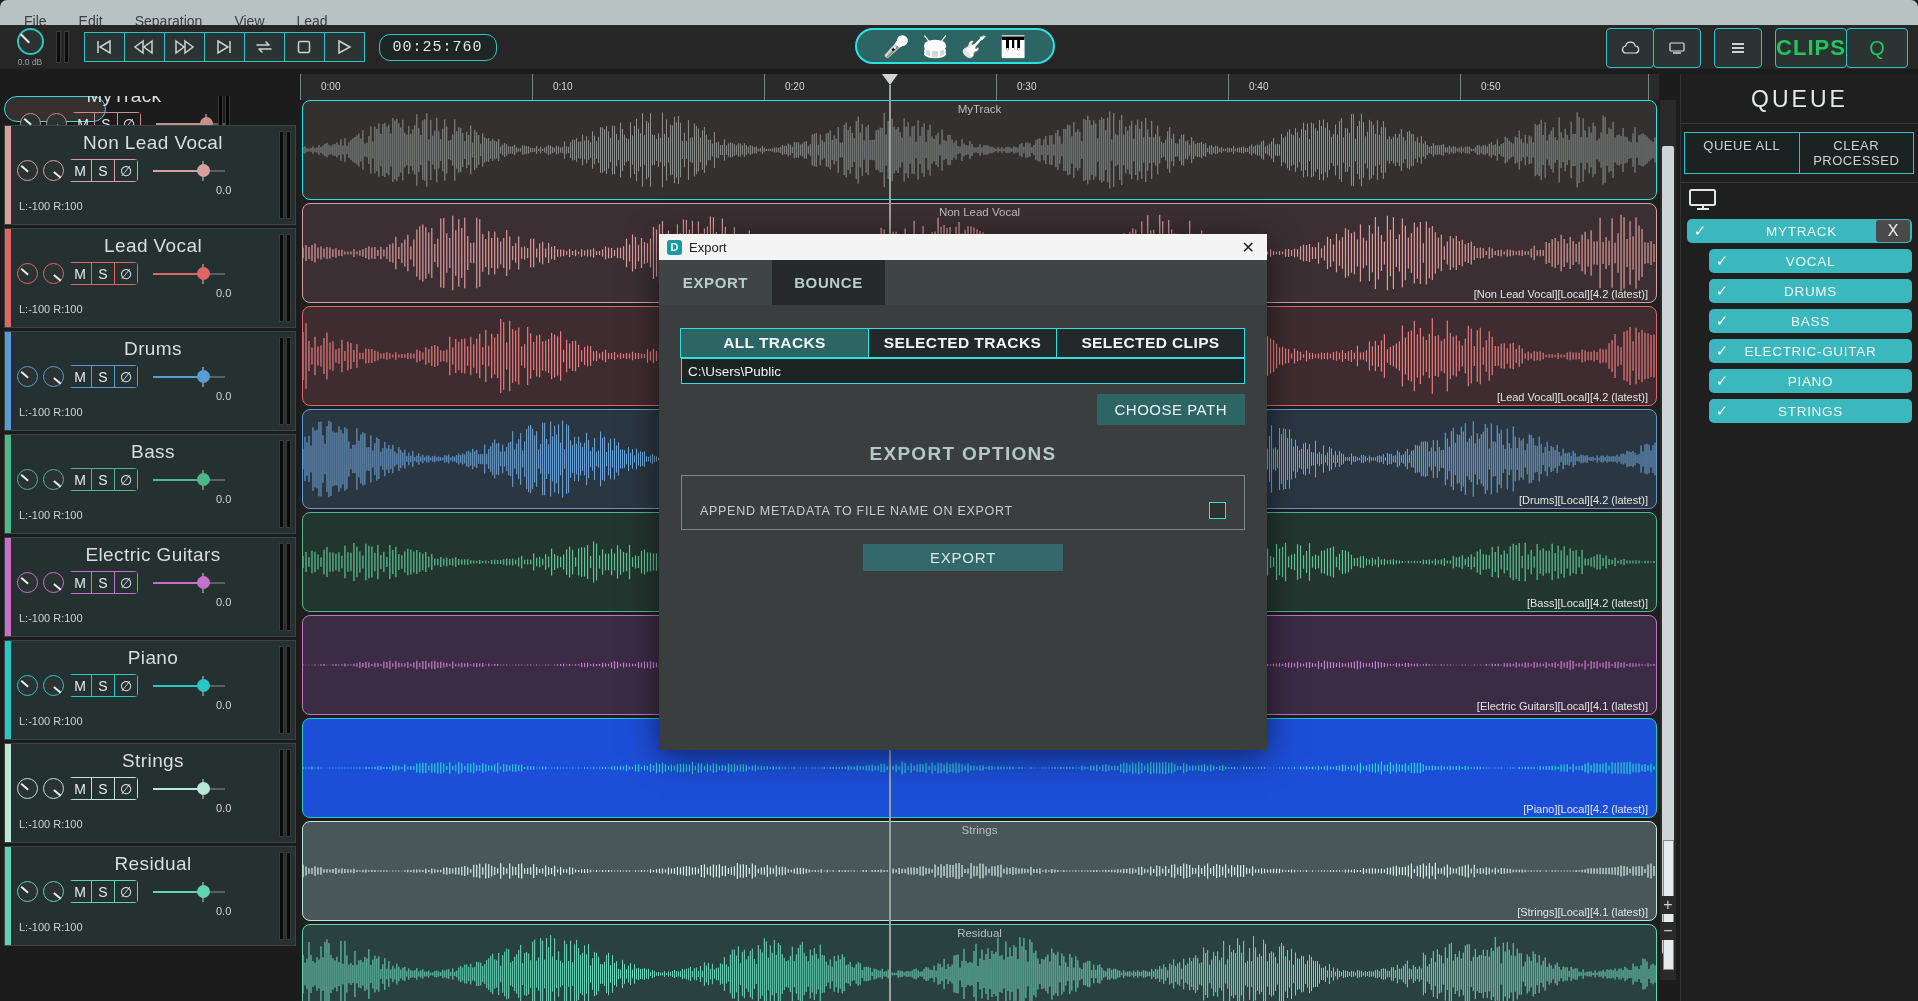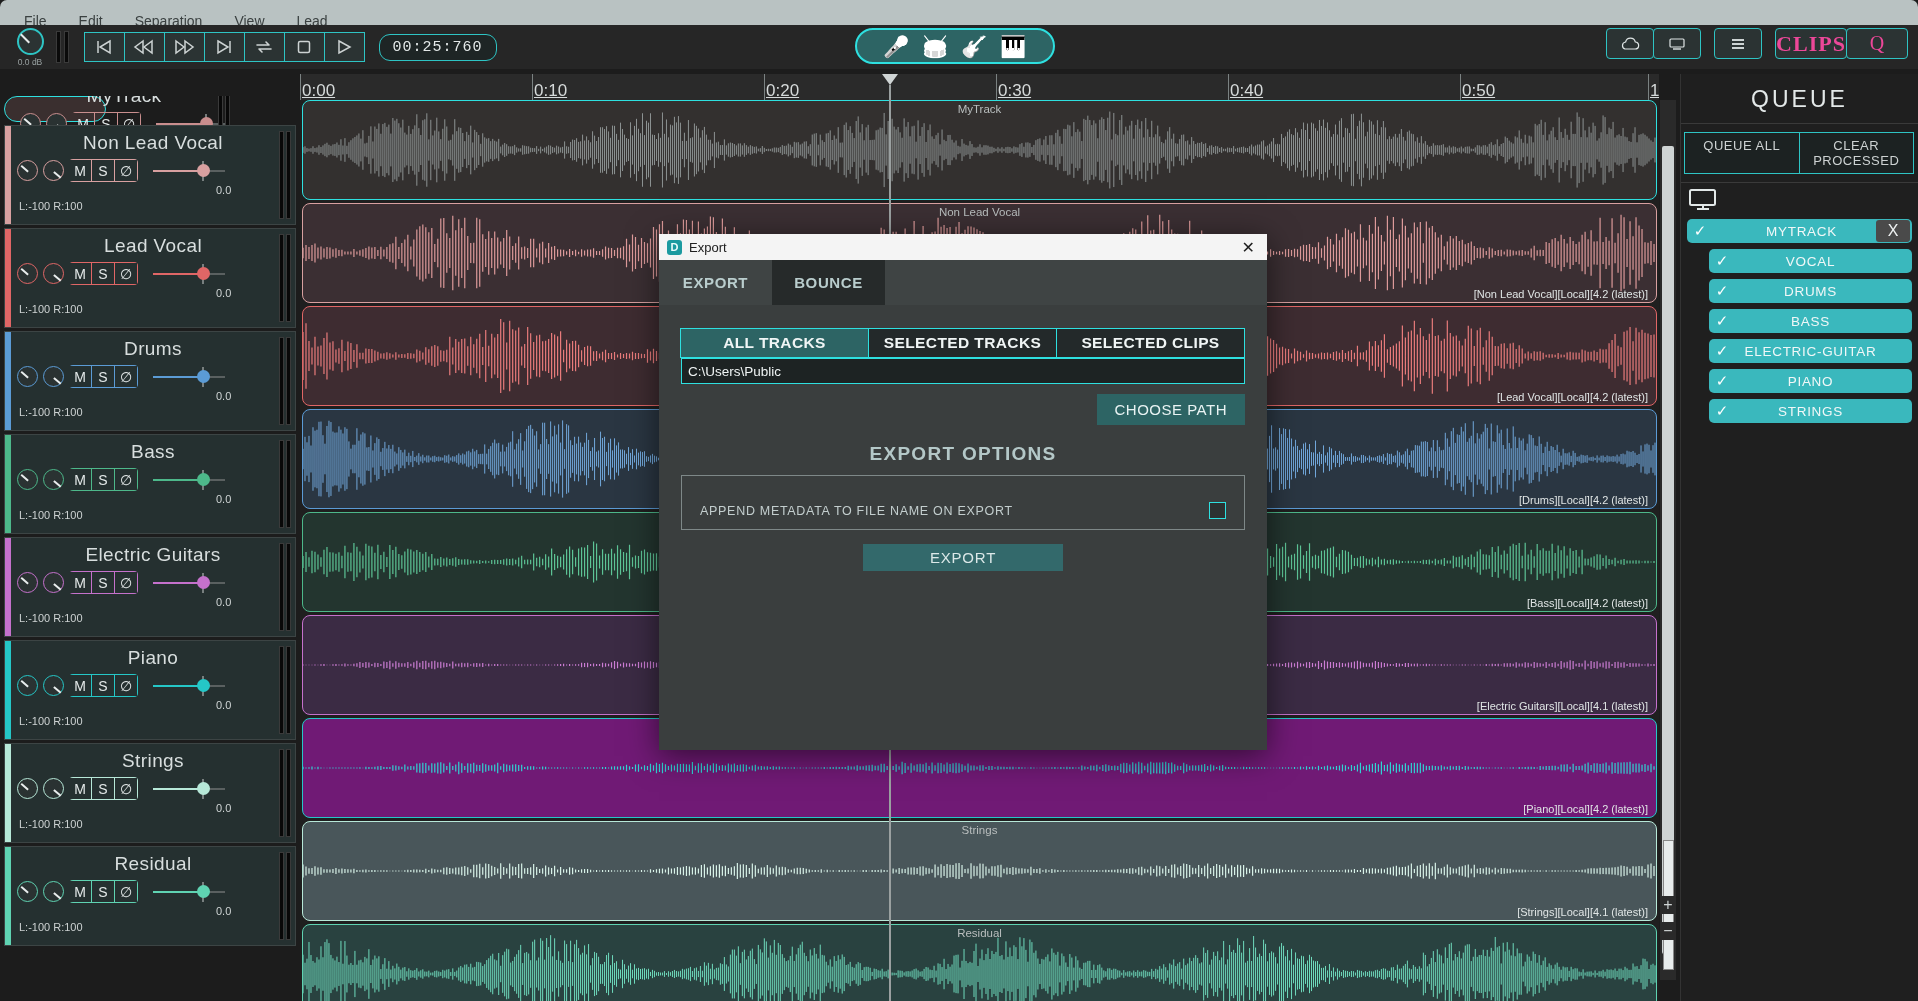--- a/index.html
+++ b/index.html
@@ -46,35 +46,34 @@
     padding:4px 13px;font-family:"Liberation Mono",monospace;font-size:15px;color:#e4e9e9;letter-spacing:1px;
   }
   .inst-select{
     position:absolute;left:855px;top:28px;width:200px;height:36px;border-radius:18px;
     border:2px solid #2ee0e0;background:#2d6464;display:flex;align-items:center;justify-content:center;gap:13px;
   }
   .inst-ic{font-size:21px;line-height:1;filter:grayscale(1) brightness(2.2);}
   .tr-right{position:absolute;right:10px;top:28px;display:flex;align-items:center;gap:14px;}
   .grp{display:flex;}
   .gbtn{
-    height:31px;min-width:48px;border:1.3px solid #2ec4c4;background:#2b3333;
+    height:40px;min-width:48px;border:1.3px solid #2ec4c4;background:#2b3333;
     display:flex;align-items:center;justify-content:center;margin-left:-1px;cursor:pointer;border-radius:4px;
-    color:#ec4899;
-    font-family:Liberation Serif, serif;
+    color:#22c55e;
   }
   .gbtn.clips{min-width:72px;font-size:22px;letter-spacing:1px;font-weight:600;}
   .gbtn.qq{min-width:62px;font-size:20px;}
 
   
   .ruler{
     position:absolute;left:300px;top:74px;width:1359px;height:27px;background:#2a2a2a;
     border-bottom:1px solid #4a4a4a; overflow:hidden;
   }
   .rtick{position:absolute;top:0;height:27px;border-left:1px solid #7b8282;}
-  .rtick span{font-size:17px;color:#d6dada;padding-left:1px;display:block;margin-top:7px;text-decoration:underline;}
+  .rtick span{font-size:10px;color:#d6dada;padding-left:20px;display:block;margin-top:7px;}
   .playhead-tri{
     position:absolute;left:882px;top:74px;width:0;height:0;
     border-left:8px solid transparent;border-right:8px solid transparent;border-top:11px solid #cfd4d4;z-index:6;
   }
   .playhead-line{position:absolute;left:889px;top:85px;width:1.5px;height:916px;background:#9aa0a0;z-index:6;}
 
   
   .headers{position:absolute;left:0;top:96px;width:300px;height:905px;overflow:hidden;background:#1c1c1c;}
   .thead{
     position:relative;height:100px;margin:0 4px 3px 4px;background:#253030;
@@ -604,21 +603,21 @@
       <div class="lane">
    <div class="clip" style="background:#3b2b44;border-color:#c571cc">
      <svg class="wave" viewBox="0 0 1355 100" preserveAspectRatio="none">
        <path d="M0 49.49400637678242 L0 50.50599362321758 M3 49.65307324920549 L3 50.34692675079451 M6 49.744239414977265 L6 50.255760585022735 M9 49.638435722952515 L9 50.361564277047485 M12 49.59061921174091 L12 50.40938078825909 M15 49.73031376044264 L15 50.26968623955736 M18 49.34897612834847 L18 50.65102387165153 M21 49.04456205133387 L21 50.95543794866613 M24 49.688099287188365 L24 50.311900712811635 M27 49.66784388587762 L27 50.33215611412238 M30 49.22949983718197 L30 50.77050016281803 M33 49.105341412379815 L33 50.894658587620185 M36 49.53598332658313 L36 50.46401667341687 M39 49.11747780141047 L39 50.88252219858953 M42 48.389007615097604 L42 51.610992384902396 M45 49.33704576570611 L45 50.66295423429389 M48 49.36860140578439 L48 50.63139859421561 M51 48.798647977903485 L51 51.201352022096515 M54 48.16937591779591 L54 51.83062408220409 M57 47.03403784336195 L57 52.96596215663805 M60 47.83270032975189 L60 52.16729967024811 M63 46.96940092355519 L63 53.03059907644481 M66 47.451064306364664 L66 52.548935693635336 M69 49.03292386105017 L69 50.96707613894983 M72 47.630472753499035 L72 52.369527246500965 M75 47.93042658631549 L75 52.06957341368451 M78 48.93855409387971 L78 51.06144590612029 M81 46.37713502318549 L81 53.62286497681451 M84 46.984381336047065 L84 53.015618663952935 M87 45.5704867685377 L87 54.4295132314623 M90 48.122529895889436 L90 51.877470104110564 M93 46.28911528008269 L93 53.71088471991731 M96 47.655397216126225 L96 52.344602783873775 M99 48.24776132445866 L99 51.75223867554134 M102 48.10775179945658 L102 51.89224820054342 M105 47.01733359902147 L105 52.98266640097853 M108 48.650544085968804 L108 51.349455914031196 M111 47.27814310087238 L111 52.72185689912762 M114 45.613789491064225 L114 54.386210508935775 M117 47.75925446683239 L117 52.24074553316761 M120 45.91144343858961 L120 54.08855656141039 M123 45.681092066898444 L123 54.318907933101556 M126 47.76958732657186 L126 52.23041267342814 M129 46.214753105668294 L129 53.785246894331706 M132 45.67567296242219 L132 54.32432703757781 M135 47.18589689994928 L135 52.81410310005072 M138 46.60418615990694 L138 53.39581384009306 M141 47.513083600217314 L141 52.486916399782686 M144 47.992934682217566 L144 52.007065317782434 M147 48.81420403563371 L147 51.18579596436629 M150 46.554610114812625 L150 53.445389885187375 M153 48.653933932684986 L153 51.346066067315014 M156 48.41878469505344 L156 51.58121530494656 M159 47.708511256349816 L159 52.291488743650184 M162 48.16166841694943 L162 51.83833158305057 M165 47.63926628255876 L165 52.36073371744124 M168 49.26261772530378 L168 50.73738227469622 M171 48.19123605914962 L171 51.80876394085038 M174 47.85558050209534 L174 52.14441949790466 M177 48.416269455295236 L177 51.583730544704764 M180 47.89754219323101 L180 52.10245780676899 M183 49.48316639092412 L183 50.51683360907588 M186 48.60189984891692 L186 51.39810015108308 M189 49.468397116570934 L189 50.531602883429066 M192 48.85574675356138 L192 51.14425324643862 M195 48.86646453696625 L195 51.13353546303375 M198 49.418362516801146 L198 50.581637483198854 M201 49.48294463166236 L201 50.51705536833764 M204 49.55024036188413 L204 50.44975963811587 M207 49.74634444752824 L207 50.25365555247176 M210 49.66729670925986 L210 50.33270329074014 M213 49.53334396372665 L213 50.46665603627335 M216 49.50325799545349 L216 50.49674200454651 M219 49.46353606674289 L219 50.53646393325711 M222 49.826788674585835 L222 50.173211325414165 M225 49.56882803910722 L225 50.43117196089278 M228 49.57477948140866 L228 50.42522051859134 M231 49.775147419009095 L231 50.224852580990905 M234 49.61410869424067 L234 50.38589130575933 M237 49.75619159456866 L237 50.24380840543134 M240 49.62877392859865 L240 50.37122607140135 M243 49.49078593536621 L243 50.50921406463379 M246 49.419424025267915 L246 50.580575974732085 M249 49.701483460470804 L249 50.298516539529196 M252 49.5619488500501 L252 50.4380511499499 M255 49.30992014544057 L255 50.69007985455943 M258 49.06888522845095 L258 50.93111477154905 M261 48.725494362734196 L261 51.274505637265804 M264 49.4172525701371 L264 50.5827474298629 M267 48.908389989218726 L267 51.091610010781274 M270 49.54027174650552 L270 50.45972825349448 M273 49.34530888044183 L273 50.65469111955817 M276 49.26412264266048 L276 50.73587735733952 M279 47.733235818162356 L279 52.266764181837644 M282 48.0546508015995 L282 51.9453491984005 M285 47.62204263249525 L285 52.37795736750475 M288 48.89633577797107 L288 51.10366422202893 M291 48.403673370288104 L291 51.596326629711896 M294 48.9351787878267 L294 51.0648212121733 M297 48.907870439709214 L297 51.092129560290786 M300 47.682984009729026 L300 52.317015990270974 M303 48.09158675334357 L303 51.90841324665643 M306 48.676086951755586 L306 51.323913048244414 M309 47.132643352712115 L309 52.867356647287885 M312 45.880222498073344 L312 54.119777501926656 M315 46.732487965048556 L315 53.267512034951444 M318 48.83341689848259 L318 51.16658310151741 M321 47.49134610060234 L321 52.50865389939766 M324 48.26840489495337 L324 51.73159510504663 M327 48.18822343147381 L327 51.81177656852619 M330 48.62873200773148 L330 51.37126799226852 M333 48.734596929536536 L333 51.265403070463464 M336 46.92179220311917 L336 53.07820779688083 M339 47.52526699643595 L339 52.47473300356405 M342 46.3610631757109 L342 53.6389368242891 M345 47.25282934591365 L345 52.74717065408635 M348 46.25906178381594 L348 53.74093821618406 M351 47.06393919551761 L351 52.93606080448239 M354 47.66228380139031 L354 52.33771619860969 M357 47.05409684078088 L357 52.94590315921912 M360 45.630522062585044 L360 54.369477937414956 M363 46.649982255956445 L363 53.350017744043555 M366 48.26073395443017 L366 51.73926604556983 M369 47.738424745690224 L369 52.261575254309776 M372 46.401804566193675 L372 53.598195433806325 M375 48.40357257310724 L375 51.59642742689276 M378 48.257982325835236 L378 51.742017674164764 M381 48.54224777731663 L381 51.45775222268337 M384 46.53254191338165 L384 53.46745808661835 M387 46.409133153262026 L387 53.590866846737974 M390 48.571615561935765 L390 51.428384438064235 M393 47.357756744547736 L393 52.642243255452264 M396 49.18428681264925 L396 50.81571318735075 M399 48.486470038498354 L399 51.513529961501646 M402 49.00968102516509 L402 50.99031897483491 M405 47.94552492273161 L405 52.05447507726839 M408 47.6345587647424 L408 52.3654412352576 M411 48.58410412907238 L411 51.41589587092762 M414 48.63160186462153 L414 51.36839813537847 M417 48.777236817219496 L417 51.222763182780504 M420 49.21024052795316 L420 50.78975947204684 M423 48.556156515396744 L423 51.443843484603256 M426 49.2088871820737 L426 50.7911128179263 M429 48.891791477952154 L429 51.108208522047846 M432 49.5357619745525 L432 50.4642380254475 M435 49.70624067166601 L435 50.29375932833399 M438 49.35171406583826 L438 50.64828593416174 M441 49.28309311877831 L441 50.71690688122169 M444 49.3711471860519 L444 50.6288528139481 M447 49.80757649890695 L447 50.19242350109305 M450 49.71833826049206 L450 50.28166173950794 M453 49.7708023602959 L453 50.2291976397041 M456 49.66130502414951 L456 50.33869497585049 M459 49.52219915362008 L459 50.47780084637992 M462 49.64445906069119 L462 50.35554093930881 M465 49.67587970290316 L465 50.32412029709684 M468 49.789752046684946 L468 50.210247953315054 M471 49.67127225697571 L471 50.32872774302429 M474 49.67113805684911 L474 50.32886194315089 M477 49.57736328731672 L477 50.42263671268328 M480 49.78432465518466 L480 50.21567534481534 M483 49.44520987027485 L483 50.55479012972515 M486 49.63721980169705 L486 50.36278019830295 M489 48.94079198679029 L489 51.05920801320971 M492 49.3619282785834 L492 50.6380717214166 M495 48.892097342532196 L495 51.107902657467804 M498 49.1078562537757 L498 50.8921437462243 M501 49.145739962387005 L501 50.854260037612995 M504 48.760379395844765 L504 51.239620604155235 M507 49.43633051023118 L507 50.56366948976882 M510 47.96480435319121 L510 52.03519564680879 M513 49.28644757250221 L513 50.71355242749779 M516 49.074480984798 L516 50.925519015202 M519 48.495898203418186 L519 51.504101796581814 M522 47.69902179271139 L522 52.30097820728861 M525 48.82463167604042 L525 51.17536832395958 M528 48.45012913047828 L528 51.54987086952172 M531 46.86277993704724 L531 53.13722006295276 M534 47.64768437822236 L534 52.35231562177764 M537 46.173892739888444 L537 53.826107260111556 M540 46.11775352159777 L540 53.88224647840223 M543 47.03051097271263 L543 52.96948902728737 M546 45.974839415374866 L546 54.025160584625134 M549 47.501316995004466 L549 52.498683004995534 M552 45.847671620315076 L552 54.152328379684924 M555 47.17016976754381 L555 52.82983023245619 M558 46.47851118069943 L558 53.52148881930057 M561 46.14227868122913 L561 53.85772131877087 M564 48.43048100023567 L564 51.56951899976433 M567 48.43993271146884 L567 51.56006728853116 M570 46.59185302767094 L570 53.40814697232906 M573 48.07214062256396 L573 51.92785937743604 M576 48.2719785689349 L576 51.7280214310651 M579 45.599925695398696 L579 54.400074304601304 M582 48.18181951115666 L582 51.81818048884334 M585 48.05545257110626 L585 51.94454742889374 M588 45.35996315462414 L588 54.64003684537586 M591 47.239508680514 L591 52.760491319486 M594 46.329566019437 L594 53.670433980563 M597 47.88717057272407 L597 52.11282942727593 M600 47.41006874214651 L600 52.58993125785349 M603 48.67903982932107 L603 51.32096017067893 M606 48.032772364989 L606 51.967227635011 M609 47.21189476900291 L609 52.78810523099709 M612 46.86766228785597 L612 53.13233771214403 M615 47.987283476827386 L615 52.012716523172614 M618 48.39489715401885 L618 51.60510284598115 M621 49.01461836069867 L621 50.98538163930133 M624 46.77983015743786 L624 53.22016984256214 M627 47.052452426081146 L627 52.947547573918854 M630 48.16598819788325 L630 51.83401180211675 M633 48.36269015827325 L633 51.63730984172675 M636 47.47242797600316 L636 52.52757202399684 M639 48.5593188923133 L639 51.4406811076867 M642 48.97277762099001 L642 51.02722237900999 M645 48.23117015739901 L645 51.76882984260099 M648 49.00019389372042 L648 50.99980610627958 M651 48.4435842673431 L651 51.5564157326569 M654 48.57294308480135 L654 51.42705691519865 M657 48.95698930130422 L657 51.04301069869578 M660 49.10281129588415 L660 50.89718870411585 M663 49.21981248849169 L663 50.78018751150831 M666 49.21323322720728 L666 50.78676677279272 M669 49.13452921438928 L669 50.86547078561072 M672 49.59886218446362 L672 50.40113781553638 M675 49.310284529077386 L675 50.689715470922614 M678 49.72254696517117 L678 50.27745303482883 M681 49.60611694678277 L681 50.39388305321723 M684 49.54777593067164 L684 50.45222406932836 M687 49.49460039052635 L687 50.50539960947365 M690 49.62936118600516 L690 50.37063881399484 M693 49.64263221474398 L693 50.35736778525602 M696 49.673956518416944 L696 50.326043481583056 M699 49.84145368110106 L699 50.15854631889894 M702 49.45372447420942 L702 50.54627552579058 M705 49.68700020421942 L705 50.31299979578058 M708 49.72301609128067 L708 50.27698390871933 M711 49.74532613077952 L711 50.25467386922048 M714 49.25387405876355 L714 50.74612594123645 M717 49.41123559532601 L717 50.58876440467399 M720 49.272808726038015 L720 50.727191273961985 M723 49.35968894287714 L723 50.64031105712286 M726 49.35898119061235 L726 50.64101880938765 M729 48.839469525988385 L729 51.160530474011615 M732 49.05991359311114 L732 50.94008640688886 M735 49.42256598179874 L735 50.57743401820126 M738 48.092661682223095 L738 51.907338317776905 M741 48.825639764722354 L741 51.174360235277646 M744 48.93818722993491 L744 51.06181277006509 M747 48.01802492669063 L747 51.98197507330937 M750 47.92224763263546 L750 52.07775236736454 M753 48.72696645701516 L753 51.27303354298484 M756 48.25140126611206 L756 51.74859873388794 M759 47.39145699060285 L759 52.60854300939715 M762 47.965176897577194 L762 52.034823102422806 M765 47.75341693492274 L765 52.24658306507726 M768 46.381739665640694 L768 53.618260334359306 M771 48.141998709283016 L771 51.858001290716984 M774 47.91966093810529 L774 52.08033906189471 M777 46.60532508918105 L777 53.39467491081895 M780 48.287670610561314 L780 51.712329389438686 M783 47.57860052824795 L783 52.42139947175205 M786 47.03366404549282 L786 52.96633595450718 M789 46.87721886147607 L789 53.12278113852393 M792 48.672913485529726 L792 51.327086514470274 M795 46.12254783868748 L795 53.87745216131252 M798 45.81097575324522 L798 54.18902424675478 M801 46.11454019568819 L801 53.88545980431181 M804 45.88191166125687 L804 54.11808833874313 M807 47.40743086191419 L807 52.59256913808581 M810 45.637298379082004 L810 54.362701620917996 M813 48.55848995123075 L813 51.44151004876925 M816 46.41276876186606 L816 53.58723123813394 M819 45.79938509718972 L819 54.20061490281028 M822 48.78540616849156 L822 51.21459383150844 M825 48.653276981582586 L825 51.346723018417414 M828 48.61771152508038 L828 51.38228847491962 M831 48.748829111429934 L831 51.251170888570066 M834 48.85871388762239 L834 51.14128611237761 M837 48.897437875721124 L837 51.102562124278876 M840 47.17378007148386 L840 52.82621992851614 M843 46.09225110754565 L843 53.90774889245435 M846 48.84779684095836 L846 51.15220315904164 M849 46.221678467259956 L849 53.778321532740044 M852 48.391640174414384 L852 51.608359825585616 M855 47.4953264995467 L855 52.5046735004533 M858 47.29190049949715 L858 52.70809950050285 M861 48.338937565151376 L861 51.661062434848624 M864 48.93230895077122 L864 51.06769104922878 M867 48.724644087699666 L867 51.275355912300334 M870 47.9754400102601 L870 52.0245599897399 M873 49.34649764305334 L873 50.65350235694666 M876 47.853010402349156 L876 52.146989597650844 M879 48.430043994149095 L879 51.569956005850905 M882 48.583802819064 L882 51.416197180936 M885 49.278680859912704 L885 50.721319140087296 M888 48.77445779004597 L888 51.22554220995403 M891 49.10211607795817 L891 50.89788392204183 M894 49.22585988073989 L894 50.77414011926011 M897 49.52359353138438 L897 50.47640646861562 M900 49.017993133957766 L900 50.982006866042234 M903 49.66219012799779 L903 50.33780987200221 M906 49.43280134113712 L906 50.56719865886288 M909 49.57491228715111 L909 50.42508771284889 M912 49.5151191220875 L912 50.4848808779125 M915 49.71526684020492 L915 50.28473315979508 M918 49.705434203516226 L918 50.294565796483774 M921 49.70212945151352 L921 50.29787054848648 M924 49.59896819408121 L924 50.40103180591879 M927 49.806606423440535 L927 50.193393576559465 M930 49.53192690621462 L930 50.46807309378538 M933 49.74325181445777 L933 50.25674818554223 M936 49.74307610830883 L936 50.25692389169117 M939 49.65342908673585 L939 50.34657091326415 M942 49.601782065140526 L942 50.398217934859474 M945 49.18285386846786 L945 50.81714613153214 M948 49.516208128120724 L948 50.483791871879276 M951 49.38261529046825 L951 50.61738470953175 M954 48.972364837998676 L954 51.027635162001324 M957 49.40684165271493 L957 50.59315834728507 M960 48.64741219934676 L960 51.35258780065324 M963 49.32846676117894 L963 50.67153323882106 M966 48.87661814522392 L966 51.12338185477608 M969 49.26114699518252 L969 50.73885300481748 M972 48.60628145247743 L972 51.39371854752257 M975 48.56035495905553 L975 51.43964504094447 M978 48.17254999153888 L978 51.82745000846112 M981 48.870208494302396 L981 51.129791505697604 M984 47.885715058871746 L984 52.114284941128254 M987 47.49900124073443 L987 52.50099875926557 M990 47.53981668237691 L990 52.46018331762309 M993 48.14063378908192 L993 51.85936621091808 M996 46.60091239055989 L996 53.39908760944011 M999 48.10052020549301 L999 51.89947979450699 M1002 48.627622198408744 L1002 51.372377801591256 M1005 47.21121353521395 L1005 52.78878646478605 M1008 47.04699690073626 L1008 52.95300309926374 M1011 47.98997703607898 L1011 52.01002296392102 M1014 48.49061302835437 L1014 51.50938697164563 M1017 45.80012365008583 L1017 54.19987634991417 M1020 47.89541293784489 L1020 52.10458706215511 M1023 45.42987995049319 L1023 54.57012004950681 M1026 46.52455218682999 L1026 53.47544781317001 M1029 46.95321666936937 L1029 53.04678333063063 M1032 46.90055875962103 L1032 53.09944124037897 M1035 47.95038916476368 L1035 52.04961083523632 M1038 47.28663871076219 L1038 52.71336128923781 M1041 48.02835820577805 L1041 51.97164179422195 M1044 48.45335970408806 L1044 51.54664029591194 M1047 47.39699614079905 L1047 52.60300385920095 M1050 47.16128368402783 L1050 52.83871631597217 M1053 46.453117177085076 L1053 53.546882822914924 M1056 45.77349448266311 L1056 54.22650551733689 M1059 46.5220578170733 L1059 53.4779421829267 M1062 47.79492018773791 L1062 52.20507981226209 M1065 48.10847065810784 L1065 51.89152934189216 M1068 48.08686984155325 L1068 51.91313015844675 M1071 47.34751160195806 L1071 52.65248839804194 M1074 46.027385821701394 L1074 53.972614178298606 M1077 47.05505451880009 L1077 52.94494548119991 M1080 47.23570077611419 L1080 52.76429922388581 M1083 47.95688406965982 L1083 52.04311593034018 M1086 48.41546856765864 L1086 51.58453143234136 M1089 48.88058733570961 L1089 51.11941266429039 M1092 49.13031957881614 L1092 50.86968042118386 M1095 48.073394568772684 L1095 51.926605431227316 M1098 48.49732605980604 L1098 51.50267394019396 M1101 48.864027443872324 L1101 51.135972556127676 M1104 47.85066588296628 L1104 52.14933411703372 M1107 48.00401612318004 L1107 51.99598387681996 M1110 48.76876083087841 L1110 51.23123916912159 M1113 48.63052164653525 L1113 51.36947835346475 M1116 48.36765390735414 L1116 51.63234609264586 M1119 49.5162393025671 L1119 50.4837606974329 M1122 49.333294308647275 L1122 50.666705691352725 M1125 48.701362257671875 L1125 51.298637742328125 M1128 49.24961858421273 L1128 50.75038141578727 M1131 49.542318012306424 L1131 50.457681987693576 M1134 49.39784322013249 L1134 50.60215677986751 M1137 49.65392359087478 L1137 50.34607640912522 M1140 49.291152905955535 L1140 50.708847094044465 M1143 49.37307069416579 L1143 50.62692930583421 M1146 49.58291240124429 L1146 50.41708759875571 M1149 49.540471880291456 L1149 50.459528119708544 M1152 49.63771080366274 L1152 50.36228919633726 M1155 49.861581200207496 L1155 50.138418799792504 M1158 49.81947285253484 L1158 50.18052714746516 M1161 49.50767805970382 L1161 50.49232194029618 M1164 49.47302250798954 L1164 50.52697749201046 M1167 49.640558036985816 L1167 50.359441963014184 M1170 49.64326902647596 L1170 50.35673097352404 M1173 49.38798576842261 L1173 50.61201423157739 M1176 49.66753158243896 L1176 50.33246841756104 M1179 49.508225366277216 L1179 50.491774633722784 M1182 49.73783529026237 L1182 50.26216470973763 M1185 49.08540157067188 L1185 50.91459842932812 M1188 49.36682391765722 L1188 50.63317608234278 M1191 48.67233091596183 L1191 51.32766908403817 M1194 49.01243668330338 L1194 50.98756331669662 M1197 48.76631198381778 L1197 51.23368801618222 M1200 49.4581152980992 L1200 50.5418847019008 M1203 48.096991128654594 L1203 51.903008871345406 M1206 48.27537740953584 L1206 51.72462259046416 M1209 48.096942040952705 L1209 51.903057959047295 M1212 48.640758882700865 L1212 51.359241117299135 M1215 47.309348336846405 L1215 52.690651663153595 M1218 48.35603533282143 L1218 51.64396466717857 M1221 48.53541080315368 L1221 51.46458919684632 M1224 47.0859175586758 L1224 52.9140824413242 M1227 47.8105569389967 L1227 52.1894430610033 M1230 48.81159039342602 L1230 51.18840960657398 M1233 46.91841207849294 L1233 53.08158792150706 M1236 47.71742141076865 L1236 52.28257858923135 M1239 48.32029897834427 L1239 51.67970102165573 M1242 48.64413595449888 L1242 51.35586404550112 M1245 46.90625943612888 L1245 53.09374056387112 M1248 48.73203067399807 L1248 51.26796932600193 M1251 47.84228118251749 L1251 52.15771881748251 M1254 47.24605841495627 L1254 52.75394158504373 M1257 48.77160640756894 L1257 51.22839359243106 M1260 45.996778710889586 L1260 54.003221289110414 M1263 47.42153383000588 L1263 52.57846616999412 M1266 46.79864657106059 L1266 53.20135342893941 M1269 45.265891016732525 L1269 54.734108983267475 M1272 45.81696697520489 L1272 54.18303302479511 M1275 48.68554254569828 L1275 51.31445745430172 M1278 47.97446932749548 L1278 52.02553067250452 M1281 48.34319374682869 L1281 51.65680625317131 M1284 45.48401787892142 L1284 54.51598212107858 M1287 48.75327029787286 L1287 51.24672970212714 M1290 46.03091960002837 L1290 53.96908039997163 M1293 46.813006249668305 L1293 53.186993750331695 M1296 46.25703840798783 L1296 53.74296159201217 M1299 48.26468841497497 L1299 51.73531158502503 M1302 47.36845447962217 L1302 52.63154552037783 M1305 46.23027381857884 L1305 53.76972618142116 M1308 46.65840533871931 L1308 53.34159466128069 M1311 48.99860558509487 L1311 51.00139441490513 M1314 46.98061651746703 L1314 53.01938348253297 M1317 46.62755426275114 L1317 53.37244573724886 M1320 47.60255031507388 L1320 52.39744968492612 M1323 47.21920974982558 L1323 52.78079025017442 M1326 49.085337152662554 L1326 50.914662847337446 M1329 47.84761633259721 L1329 52.15238366740279 M1332 48.33958826930432 L1332 51.66041173069568 M1335 48.16502479356703 L1335 51.83497520643297 M1338 48.34840262439501 L1338 51.65159737560499 M1341 49.15567185253638 L1341 50.84432814746362 M1344 49.46017639726826 L1344 50.53982360273174 M1347 48.36989942683923 L1347 51.63010057316077 M1350 49.16832449593377 L1350 50.83167550406623 M1353 48.85486589880549 L1353 51.14513410119451 " stroke="#cc7dd4" stroke-width="1.2" fill="none"></path>
      </svg>
      <div class="cliplabel">Electric Guitars</div>
      <div class="clipmeta">[Electric Guitars][Local][4.1 (latest)]</div>
    </div>
       </div>
       <div class="lane">
-   <div class="clip" style="background:#701a75;border-color:#25c7c7">
+   <div class="clip" style="background:#1d4ed8;border-color:#25c7c7">
      <svg class="wave" viewBox="0 0 1355 100" preserveAspectRatio="none">
        <path d="M0 48.637087030107836 L0 51.362912969892164 M3 49.41895679006813 L3 50.58104320993187 M6 49.17948857994706 L6 50.82051142005294 M9 48.423024559582586 L9 51.576975440417414 M12 49.550154932865674 L12 50.449845067134326 M15 48.82629916461651 L15 51.17370083538349 M18 49.6006024483692 L18 50.3993975516308 M21 49.71040996445561 L21 50.28959003554439 M24 49.69591861347262 L24 50.30408138652738 M27 49.40494841602706 L27 50.59505158397294 M30 49.58750673347436 L30 50.41249326652564 M33 49.50472604158265 L33 50.49527395841735 M36 49.47590136632956 L36 50.52409863367044 M39 49.596311001272575 L39 50.403688998727425 M42 49.52140558179212 L42 50.47859441820788 M45 49.396751516989106 L45 50.603248483010894 M48 49.39266098912698 L48 50.60733901087302 M51 49.4112782061654 L51 50.5887217938346 M54 49.5055900721164 L54 50.4944099278836 M57 49.2740970441532 L57 50.7259029558468 M60 49.65796636362526 L60 50.34203363637474 M63 48.834764951723024 L63 51.165235048276976 M66 49.05744435662047 L66 50.94255564337953 M69 49.1762456291166 L69 50.8237543708834 M72 48.627338890492524 L72 51.372661109507476 M75 48.14432336049233 L75 51.85567663950767 M78 47.99220979393753 L78 52.00779020606247 M81 49.00050175312517 L81 50.99949824687483 M84 49.052991009477545 L84 50.947008990522455 M87 49.089652559759934 L87 50.910347440240066 M90 47.154252699681365 L90 52.845747300318635 M93 47.516945875787584 L93 52.483054124212416 M96 48.092408991018836 L96 51.907591008981164 M99 48.756646711859226 L99 51.243353288140774 M102 46.35223415332723 L102 53.64776584667277 M105 48.42777235641273 L105 51.57222764358727 M108 47.87560523709144 L108 52.12439476290856 M111 48.250972188245704 L111 51.749027811754296 M114 45.50893955976113 L114 54.49106044023887 M117 45.26119557287962 L117 54.73880442712038 M120 44.54183208545319 L120 55.45816791454681 M123 44.83859649921216 L123 55.16140350078784 M126 47.521350125063975 L126 52.478649874936025 M129 45.03008191045057 L129 54.96991808954943 M132 45.446932410719896 L132 54.553067589280104 M135 44.435396230472776 L135 55.564603769527224 M138 44.02765530369698 L138 55.97234469630302 M141 45.49370673975959 L141 54.50629326024041 M144 48.079960472131184 L144 51.920039527868816 M147 44.261582545968565 L147 55.738417454031435 M150 47.868238997278695 L150 52.131761002721305 M153 46.55094129916779 L153 53.44905870083221 M156 43.66406025883809 L156 56.33593974116191 M159 45.1645470191376 L159 54.8354529808624 M162 47.8511726970691 L162 52.1488273029309 M165 45.26289845778362 L165 54.73710154221638 M168 45.63582435530932 L168 54.36417564469068 M171 44.668184517251824 L171 55.331815482748176 M174 46.78355469576941 L174 53.21644530423059 M177 47.02314850090331 L177 52.97685149909669 M180 45.236811439894495 L180 54.763188560105505 M183 46.17829786359963 L183 53.82170213640037 M186 47.21285223562269 L186 52.78714776437731 M189 47.11213144344186 L189 52.88786855655814 M192 46.388398752629215 L192 53.611601247370785 M195 44.74870108220609 L195 55.25129891779391 M198 48.215715445125475 L198 51.784284554874525 M201 45.66414890742091 L201 54.33585109257909 M204 46.30970062514139 L204 53.69029937485861 M207 47.27077283167192 L207 52.72922716832808 M210 46.30744033552778 L210 53.69255966447222 M213 46.14691435162967 L213 53.85308564837033 M216 46.8259736473156 L216 53.1740263526844 M219 46.68618972291022 L219 53.31381027708978 M222 48.91416684539344 L222 51.08583315460656 M225 48.119132303787715 L225 51.880867696212285 M228 48.146180841316166 L228 51.853819158683834 M231 48.22557674288379 L231 51.77442325711621 M234 49.39922361136544 L234 50.60077638863456 M237 49.26206034054998 L237 50.73793965945002 M240 48.344053986198354 L240 51.655946013801646 M243 48.64086902296509 L243 51.35913097703491 M246 49.539609322627626 L246 50.460390677372374 M249 49.40970169377362 L249 50.59029830622638 M252 49.59778096346755 L252 50.40221903653245 M255 49.10762837715565 L255 50.89237162284435 M258 49.58799188234661 L258 50.41200811765339 M261 49.43603083631201 L261 50.56396916368799 M264 49.39323601933444 L264 50.60676398066556 M267 49.68812573056536 L267 50.31187426943464 M270 49.593230139211016 L270 50.406769860788984 M273 49.71958919177846 L273 50.28041080822154 M276 49.48746042109015 L276 50.51253957890985 M279 49.69794026365521 L279 50.30205973634479 M282 49.361893888694375 L282 50.638106111305625 M285 49.22551189202615 L285 50.77448810797385 M288 49.551615032712384 L288 50.448384967287616 M291 49.15844970551179 L291 50.84155029448821 M294 49.39831215806652 L294 50.60168784193348 M297 49.5712288964148 L297 50.4287711035852 M300 48.99698858250952 L300 51.00301141749048 M303 48.97342352017197 L303 51.02657647982803 M306 49.48840352764884 L306 50.51159647235116 M309 48.43683014988545 L309 51.56316985011455 M312 48.21336489249449 L312 51.78663510750551 M315 48.38029739140029 L315 51.61970260859971 M318 48.33007053284506 L318 51.66992946715494 M321 48.29360452167785 L321 51.70639547832215 M324 46.78839573662463 L324 53.21160426337537 M327 48.106466050674676 L327 51.893533949325324 M330 48.8930482250811 L330 51.1069517749189 M333 46.49488568066649 L333 53.50511431933351 M336 46.28576323767955 L336 53.71423676232045 M339 48.78269634971931 L339 51.21730365028069 M342 47.0869720780146 L342 52.9130279219854 M345 47.96675298115179 L345 52.03324701884821 M348 45.779348615353484 L348 54.220651384646516 M351 47.19011795847118 L351 52.80988204152882 M354 44.538970380917306 L354 55.461029619082694 M357 45.80076006723269 L357 54.19923993276731 M360 44.56945300752621 L360 55.43054699247379 M363 46.26517030623618 L363 53.73482969376382 M366 48.02527524486872 L366 51.97472475513128 M369 46.30328858872311 L369 53.69671141127689 M372 47.47270182037539 L372 52.52729817962461 M375 45.58883488478484 L375 54.41116511521516 M378 45.96881232650069 L378 54.03118767349931 M381 45.730270352875614 L381 54.269729647124386 M384 46.131500934693825 L384 53.868499065306175 M387 46.32314193975501 L387 53.67685806024499 M390 43.88697473775388 L390 56.11302526224612 M393 47.681386834555255 L393 52.318613165444745 M396 45.20049887409828 L396 54.79950112590172 M399 45.096953057557904 L399 54.903046942442096 M402 47.991967731204774 L402 52.008032268795226 M405 45.6606740347624 L405 54.3393259652376 M408 47.06871591070901 L408 52.93128408929099 M411 45.112632817461154 L411 54.887367182538846 M414 45.554690193094316 L414 54.445309806905684 M417 47.64399706428435 L417 52.35600293571565 M420 46.85199377254539 L420 53.14800622745461 M423 47.53911452228553 L423 52.46088547771447 M426 45.320230155455846 L426 54.679769844544154 M429 46.40630602850559 L429 53.59369397149441 M432 45.51843961058826 L432 54.48156038941174 M435 46.92360822414095 L435 53.07639177585905 M438 46.511003560364216 L438 53.488996439635784 M441 46.20419226352038 L441 53.79580773647962 M444 46.636489948236026 L444 53.363510051763974 M447 48.712406121478516 L447 51.287593878521484 M450 47.435900484886396 L450 52.564099515113604 M453 46.7865453208951 L453 53.2134546791049 M456 48.52946078179391 L456 51.47053921820609 M459 47.94634942091634 L459 52.05365057908366 M462 48.38405118240755 L462 51.61594881759245 M465 48.236772831853735 L465 51.763227168146265 M468 49.01908927735556 L468 50.98091072264444 M471 48.317950989950944 L471 51.682049010049056 M474 48.79080543826278 L474 51.20919456173722 M477 48.45618106430564 L477 51.54381893569436 M480 49.30623224103505 L480 50.69376775896495 M483 49.20490052678036 L483 50.79509947321964 M486 49.60420923082103 L486 50.39579076917897 M489 49.41486712048578 L489 50.58513287951422 M492 49.196102562830234 L492 50.803897437169766 M495 49.67513933335327 L495 50.32486066664673 M498 49.47099654359719 L498 50.52900345640281 M501 49.80476623180183 L501 50.19523376819817 M504 49.53373207525396 L504 50.46626792474604 M507 49.72855678073271 L507 50.27144321926729 M510 49.574588315029835 L510 50.425411684970165 M513 49.44562952764088 L513 50.55437047235912 M516 49.401157322157985 L516 50.598842677842015 M519 49.40584892230716 L519 50.59415107769284 M522 49.10413086211645 L522 50.89586913788355 M525 49.41594720759852 L525 50.58405279240148 M528 49.011475088477994 L528 50.988524911522006 M531 48.98560246653216 L531 51.01439753346784 M534 48.678530996840955 L534 51.321469003159045 M537 49.060288692151666 L537 50.939711307848334 M540 48.9778902895228 L540 51.0221097104772 M543 48.96531253687477 L543 51.03468746312523 M546 47.67621160639593 L546 52.32378839360407 M549 48.385335618646636 L549 51.614664381353364 M552 48.52818506094585 L552 51.47181493905415 M555 47.19466271278856 L555 52.80533728721144 M558 48.11674001352877 L558 51.88325998647123 M561 48.1650818551774 L561 51.8349181448226 M564 47.510331538562845 L564 52.489668461437155 M567 47.22914116289755 L567 52.77085883710245 M570 46.61992138007118 L570 53.38007861992882 M573 47.64293431688487 L573 52.35706568311513 M576 47.51856549321734 L576 52.48143450678266 M579 45.56967326545274 L579 54.43032673454726 M582 45.658791350646666 L582 54.341208649353334 M585 47.847044860839745 L585 52.152955139160255 M588 47.958201789339235 L588 52.041798210660765 M591 47.839105102240076 L591 52.160894897759924 M594 46.196915368349615 L594 53.803084631650385 M597 48.109062084823165 L597 51.890937915176835 M600 43.69573098879275 L600 56.30426901120725 M603 44.95466430415141 L603 55.04533569584859 M606 48.225763532855254 L606 51.774236467144746 M609 45.16819025046202 L609 54.83180974953798 M612 47.33193531848113 L612 52.66806468151887 M615 46.10438846030851 L615 53.89561153969149 M618 45.60141170939468 L618 54.39858829060532 M621 46.14626804479821 L621 53.85373195520179 M624 44.74571596243484 L624 55.25428403756516 M627 47.91640832447891 L627 52.08359167552109 M630 44.349675134915465 L630 55.650324865084535 M633 47.268255357388995 L633 52.731744642611005 M636 44.7285791224072 L636 55.2714208775928 M639 45.02248185958518 L639 54.97751814041482 M642 46.307332028008695 L642 53.692667971991305 M645 44.358564306956744 L645 55.641435693043256 M648 45.91217167776704 L648 54.08782832223296 M651 45.07348305049344 L651 54.92651694950656 M654 44.59028857099247 L654 55.40971142900753 M657 45.15989570163033 L657 54.84010429836967 M660 46.154347111694136 L660 53.845652888305864 M663 47.600124858273894 L663 52.399875141726106 M666 45.48167827551603 L666 54.51832172448397 M669 47.367127883801516 L669 52.632872116198484 M672 47.48975045094314 L672 52.51024954905686 M675 48.42451971493558 L675 51.57548028506442 M678 47.31334754660613 L678 52.68665245339387 M681 47.08510310224074 L681 52.91489689775926 M684 48.90627644969465 L684 51.09372355030535 M687 47.98911857705972 L687 52.01088142294028 M690 47.950439610917975 L690 52.049560389082025 M693 49.18590310789618 L693 50.81409689210382 M696 48.20542617549301 L696 51.79457382450699 M699 48.64948954052131 L699 51.35051045947869 M702 48.6933247592757 L702 51.3066752407243 M705 49.040513916557536 L705 50.959486083442464 M708 48.649987901875676 L708 51.350012098124324 M711 48.681270735167224 L711 51.318729264832776 M714 49.55455599225778 L714 50.44544400774222 M717 48.93448581291892 L717 51.06551418708108 M720 49.35318617249976 L720 50.64681382750024 M723 49.53881161389983 L723 50.46118838610017 M726 49.63661029830789 L726 50.36338970169211 M729 49.30650792648635 L729 50.69349207351365 M732 49.608119933688805 L732 50.391880066311195 M735 49.683781244535794 L735 50.316218755464206 M738 49.65144850307203 L738 50.34855149692797 M741 49.44420705117769 L741 50.55579294882231 M744 49.60614477923376 L744 50.39385522076624 M747 49.576036436626325 L747 50.423963563373675 M750 49.30401272818157 L750 50.69598727181843 M753 49.052233948177225 L753 50.947766051822775 M756 49.41593200498777 L756 50.58406799501223 M759 48.91501975315831 L759 51.08498024684169 M762 49.150600978259796 L762 50.849399021740204 M765 48.71995595724948 L765 51.28004404275052 M768 48.90188091480136 L768 51.09811908519864 M771 49.01758367345569 L771 50.98241632654431 M774 49.47255715458179 L774 50.52744284541821 M777 49.185876783219214 L777 50.814123216780786 M780 47.53324666541532 L780 52.46675333458468 M783 48.4156835802631 L783 51.5843164197369 M786 49.020459327746096 L786 50.979540672253904 M789 47.39221380604095 L789 52.60778619395905 M792 47.82364711841556 L792 52.17635288158444 M795 46.689680588757014 L795 53.310319411242986 M798 48.74684977379491 L798 51.25315022620509 M801 46.977273393391286 L801 53.022726606608714 M804 46.257604845567876 L804 53.742395154432124 M807 47.27300762087884 L807 52.72699237912116 M810 48.01119809120647 L810 51.98880190879353 M813 47.475698626178065 L813 52.524301373821935 M816 47.85704232603471 L816 52.14295767396529 M819 45.72967395639869 L819 54.27032604360131 M822 44.676149299367005 L822 55.323850700632995 M825 44.926115446419814 L825 55.073884553580186 M828 46.357010427446454 L828 53.642989572553546 M831 44.17495989811485 L831 55.82504010188515 M834 45.32154498573773 L834 54.67845501426227 M837 43.63110019625398 L837 56.36889980374602 M840 44.523527990697474 L840 55.476472009302526 M843 47.651729406692404 L843 52.348270593307596 M846 45.29619237601423 L846 54.70380762398577 M849 43.628261672143694 L849 56.371738327856306 M852 44.53843605396115 L852 55.46156394603885 M855 44.271052210170936 L855 55.728947789829064 M858 44.49115438535966 L858 55.50884561464034 M861 44.14845732967455 L861 55.85154267032545 M864 43.55822600387119 L864 56.44177399612881 M867 44.923869656518406 L867 55.076130343481594 M870 44.360635946362905 L870 55.639364053637095 M873 46.09509415379884 L873 53.90490584620116 M876 47.764644660341794 L876 52.235355339658206 M879 47.880617612870964 L879 52.119382387129036 M882 44.770208344792664 L882 55.229791655207336 M885 46.10609635871781 L885 53.89390364128219 M888 47.73780410570468 L888 52.26219589429532 M891 47.08218843668754 L891 52.91781156331246 M894 47.44210964041965 L894 52.55789035958035 M897 47.07738275911556 L897 52.92261724088444 M900 46.70538695981223 L900 53.29461304018777 M903 45.896419293157734 L903 54.103580706842266 M906 48.084994347618206 L906 51.915005652381794 M909 46.42188585010019 L909 53.57811414989981 M912 47.33536208128204 L912 52.66463791871796 M915 48.911297278963644 L915 51.088702721036356 M918 47.77766159837748 L918 52.22233840162252 M921 47.054374426706275 L921 52.945625573293725 M924 48.637103702948394 L924 51.362896297051606 M927 49.028587356325225 L927 50.971412643674775 M930 48.863439834931505 L930 51.136560165068495 M933 48.862257337132455 L933 51.137742662867545 M936 49.399244319154 L936 50.600755680846 M939 49.41098868312587 L939 50.58901131687413 M942 48.80359532516974 L942 51.19640467483026 M945 48.896613606976175 L945 51.103386393023825 M948 48.9475756193356 L948 51.0524243806644 M951 49.171652367845816 L951 50.828347632154184 M954 49.387848836168786 L954 50.612151163831214 M957 49.28059828288475 L957 50.71940171711525 M960 49.357235448792196 L960 50.642764551207804 M963 49.34929583350158 L963 50.65070416649842 M966 49.62047860230619 L966 50.37952139769381 M969 49.685837392215504 L969 50.314162607784496 M972 49.77154615357245 L972 50.22845384642755 M975 49.75614872556709 L975 50.24385127443291 M978 49.38697532511559 L978 50.61302467488441 M981 49.30666610921812 L981 50.69333389078188 M984 49.50654956513184 L984 50.49345043486816 M987 49.342109903170844 L987 50.657890096829156 M990 49.490961411549904 L990 50.509038588450096 M993 49.106581019476224 L993 50.893418980523776 M996 49.558046264695676 L996 50.441953735304324 M999 48.43846293064756 L999 51.56153706935244 M1002 49.31738849513537 L1002 50.68261150486463 M1005 48.32680890745959 L1005 51.67319109254041 M1008 48.94068604613539 L1008 51.05931395386461 M1011 48.44173849042696 L1011 51.55826150957304 M1014 49.17000623665329 L1014 50.82999376334671 M1017 47.75185337186186 L1017 52.24814662813814 M1020 49.057558069746726 L1020 50.942441930253274 M1023 48.201161679501546 L1023 51.798838320498454 M1026 47.539223846055876 L1026 52.460776153944124 M1029 48.39041613348881 L1029 51.60958386651119 M1032 48.71370684713095 L1032 51.28629315286905 M1035 47.8473740283614 L1035 52.1526259716386 M1038 47.46464974422099 L1038 52.53535025577901 M1041 46.51399846378346 L1041 53.48600153621654 M1044 47.2833817337052 L1044 52.7166182662948 M1047 48.615134277958816 L1047 51.384865722041184 M1050 46.93217449224067 L1050 53.06782550775933 M1053 47.919650315519576 L1053 52.080349684480424 M1056 46.31612294251076 L1056 53.68387705748924 M1059 44.54059523464622 L1059 55.45940476535378 M1062 48.15161138955111 L1062 51.84838861044889 M1065 47.216170249896265 L1065 52.783829750103735 M1068 46.48027803474236 L1068 53.51972196525764 M1071 45.698968430199464 L1071 54.301031569800536 M1074 44.79819203868001 L1074 55.20180796131999 M1077 46.19094901083885 L1077 53.80905098916115 M1080 43.295787455712336 L1080 56.704212544287664 M1083 47.01387729834161 L1083 52.98612270165839 M1086 46.44249745090399 L1086 53.55750254909601 M1089 44.19876072444241 L1089 55.80123927555759 M1092 46.612287913871455 L1092 53.387712086128545 M1095 45.071642105600496 L1095 54.928357894399504 M1098 46.25293308261446 L1098 53.74706691738554 M1101 46.606509083165754 L1101 53.393490916834246 M1104 45.15913875815981 L1104 54.84086124184019 M1107 47.196114767775654 L1107 52.803885232224346 M1110 44.97613583729368 L1110 55.02386416270632 M1113 44.608991576451814 L1113 55.391008423548186 M1116 45.2221819814597 L1116 54.7778180185403 M1119 44.706595376042834 L1119 55.293404623957166 M1122 46.09714231392876 L1122 53.90285768607124 M1125 47.609833750799005 L1125 52.390166249200995 M1128 47.84497875195158 L1128 52.15502124804842 M1131 47.44903373021839 L1131 52.55096626978161 M1134 47.90722433255311 L1134 52.09277566744689 M1137 48.29273819899705 L1137 51.70726180100295 M1140 47.26304335571651 L1140 52.73695664428349 M1143 48.57084101928142 L1143 51.42915898071858 M1146 48.63432118301842 L1146 51.36567881698158 M1149 47.73390052151555 L1149 52.26609947848445 M1152 48.37646480516802 L1152 51.62353519483198 M1155 47.962378748655624 L1155 52.037621251344376 M1158 47.6906225023834 L1158 52.3093774976166 M1161 48.905465449918424 L1161 51.094534550081576 M1164 47.96041981503676 L1164 52.03958018496324 M1167 48.38478990459867 L1167 51.61521009540133 M1170 49.1193269678707 L1170 50.8806730321293 M1173 49.06123326713972 L1173 50.93876673286028 M1176 48.831264736707254 L1176 51.168735263292746 M1179 48.76886600326733 L1179 51.23113399673267 M1182 49.110931361263695 L1182 50.889068638736305 M1185 49.5687363677105 L1185 50.4312636322895 M1188 49.42622890775076 L1188 50.57377109224924 M1191 49.76915601071363 L1191 50.23084398928637 M1194 49.43385984262315 L1194 50.56614015737685 M1197 49.57627861891574 L1197 50.42372138108426 M1200 49.33936627963924 L1200 50.66063372036076 M1203 49.63205157216783 L1203 50.36794842783217 M1206 49.71895940735925 L1206 50.28104059264075 M1209 49.40414894950001 L1209 50.59585105049999 M1212 49.28757363454856 L1212 50.71242636545144 M1215 49.66854735444288 L1215 50.33145264555712 M1218 49.096628852032524 L1218 50.903371147967476 M1221 49.316987786136956 L1221 50.683012213863044 M1224 48.983987517799136 L1224 51.016012482200864 M1227 48.772515061946294 L1227 51.227484938053706 M1230 48.76781480759886 L1230 51.23218519240114 M1233 48.98698836697583 L1233 51.01301163302417 M1236 49.4831059267851 L1236 50.5168940732149 M1239 47.92907236012561 L1239 52.07092763987439 M1242 48.372827541430766 L1242 51.627172458569234 M1245 47.857643578102135 L1245 52.142356421897865 M1248 47.9826164413851 L1248 52.0173835586149 M1251 47.81037579549427 L1251 52.18962420450573 M1254 47.76394311970736 L1254 52.23605688029264 M1257 48.81015679718726 L1257 51.18984320281274 M1260 46.32381480398868 L1260 53.67618519601132 M1263 46.550299936155696 L1263 53.449700063844304 M1266 46.214744420982406 L1266 53.785255579017594 M1269 48.80503851219606 L1269 51.19496148780394 M1272 45.59135431194839 L1272 54.40864568805161 M1275 47.847589728542815 L1275 52.152410271457185 M1278 47.87461384152534 L1278 52.12538615847466 M1281 47.56260835557358 L1281 52.43739164442642 M1284 45.540196240858364 L1284 54.459803759141636 M1287 44.342288543406085 L1287 55.657711456593915 M1290 47.04270329900168 L1290 52.95729670099832 M1293 45.23480404070287 L1293 54.76519595929713 M1296 45.23275057307494 L1296 54.76724942692506 M1299 46.007827072054305 L1299 53.992172927945695 M1302 45.486924280039645 L1302 54.513075719960355 M1305 44.462820645638594 L1305 55.537179354361406 M1308 47.415020959674884 L1308 52.584979040325116 M1311 44.19003925262904 L1311 55.80996074737096 M1314 44.821033961095914 L1314 55.178966038904086 M1317 44.05036273286987 L1317 55.94963726713013 M1320 44.31624476920589 L1320 55.68375523079411 M1323 44.17955511379422 L1323 55.82044488620578 M1326 44.14290736384181 L1326 55.85709263615819 M1329 43.7430500891132 L1329 56.2569499108868 M1332 45.56244778115476 L1332 54.43755221884524 M1335 45.517468395118385 L1335 54.482531604881615 M1338 45.44394891301709 L1338 54.55605108698291 M1341 46.706275311436436 L1341 53.293724688563564 M1344 45.98390343484707 L1344 54.01609656515293 M1347 47.10533468734306 L1347 52.89466531265694 M1350 45.70705122715172 L1350 54.29294877284828 M1353 48.20431638131463 L1353 51.79568361868537 " stroke="#2fd4d4" stroke-width="1.2" fill="none"></path>
      </svg>
      <div class="cliplabel">Piano</div>
      <div class="clipmeta">[Piano][Local][4.2 (latest)]</div>
    </div>
       </div>
       <div class="lane">
    <div class="clip" style="background:#49565a;border-color:#b7e8d8">
      <svg class="wave" viewBox="0 0 1355 100" preserveAspectRatio="none">

